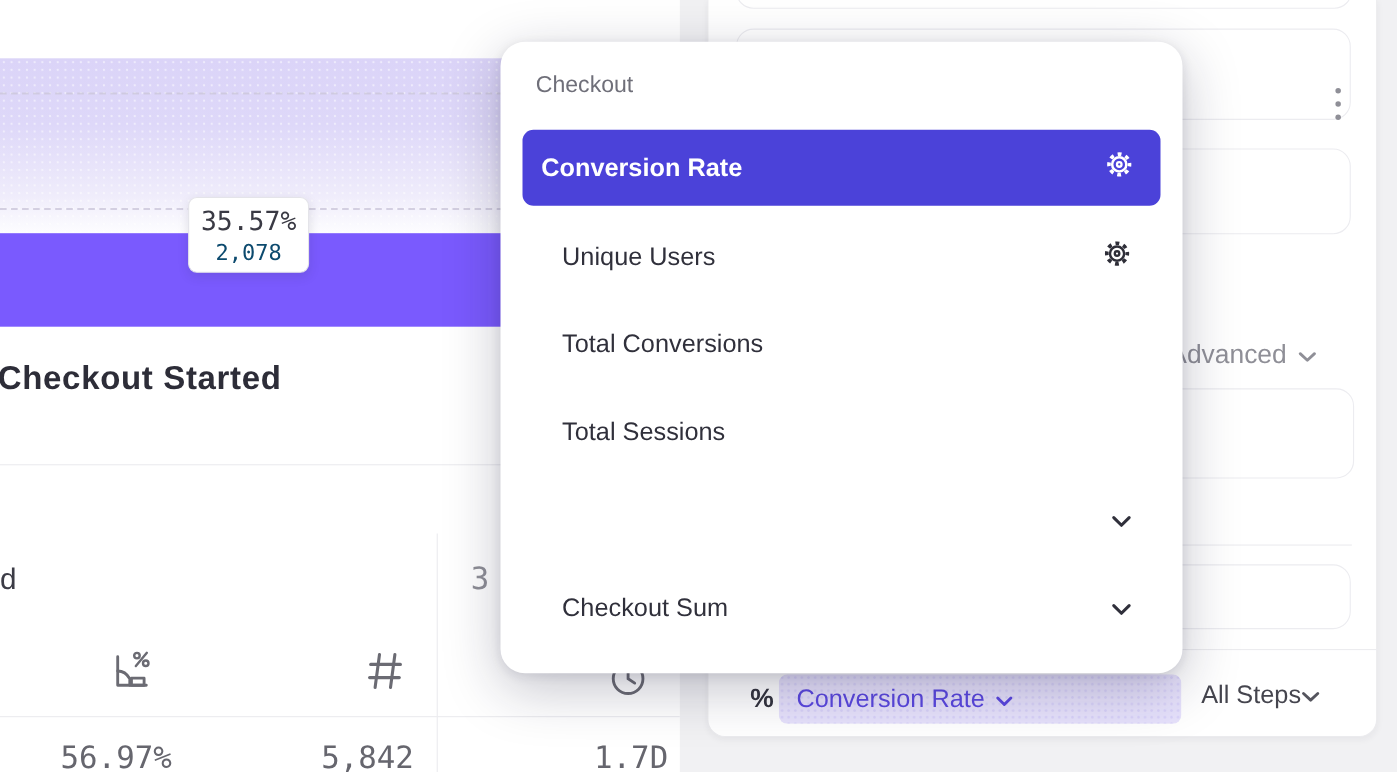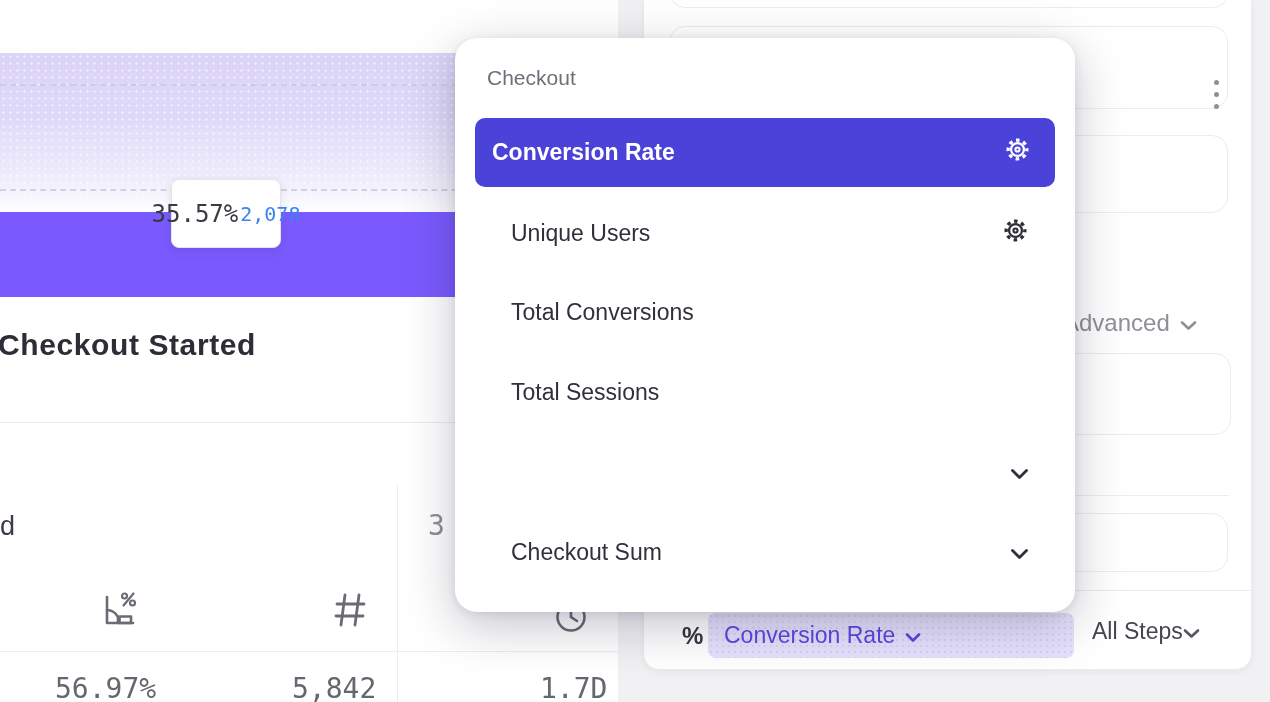--- a/index.html
+++ b/index.html
@@ -12,23 +12,23 @@
   
   #left-card { left:0; top:0; width:618px; height:702px; background:#fff; }
   #funnel-band { left:0; top:53px; width:618px; height:159px;
     background-image:radial-gradient(rgba(255,255,255,.5) 1.2px, transparent 1.4px),
       linear-gradient(180deg,#dbd4f8 0%,#ded8f9 38%,#efecfb 78%,#fdfdff 100%);
     background-size:7px 7px, 100% 100%; }
   .gridline { left:0; width:618px; height:0; border-top:2px dashed #ccc7db; opacity:.8; }
   #funnel-bar { left:0; top:212px; width:618px; height:85px; background:#7a5afe; }
   #tooltip { left:171px; top:179px; width:110px; height:69px; background:#fff;
     border:1.5px solid #e4e4e9; border-radius:8px; box-shadow:0 3px 10px rgba(40,40,60,.12);
-    display:flex; flex-direction:row; align-items:center; justify-content:center; gap:2px; z-index:3; }
+    display:flex; flex-direction:column; align-items:center; justify-content:center; gap:2px; z-index:3; }
   #tooltip .rate { font-size:24px; color:#3a3a44; }
-  #tooltip .count { font-size:20px; color:#3b82f6; }
+  #tooltip .count { font-size:20px; color:#0c4a6e; }
   #step-heading { left:-2px; top:328px; font-size:30px; font-weight:600; letter-spacing:.6px; color:#2d2d38; white-space:nowrap; }
   .h-divider { height:0; border-top:1.5px solid #ececef; }
   #table-vdivider { left:397px; top:485px; width:0; height:217px; border-left:1.5px solid #ececef; }
   #col-label-fragment { left:0; top:511px; font-size:27px; font-weight:500; color:#3c3c46; }
   #col-step-number { left:428px; top:509px; font-size:28px; color:#8e8e96; }
   .metric-value { top:672px; font-size:28px; color:#66666e; }
 
   
   #right-panel { left:643px; top:0; width:609px; height:670px; background:#fff;
     border:1px solid #ebebee; border-top:none; border-radius:0 0 16px 16px;

